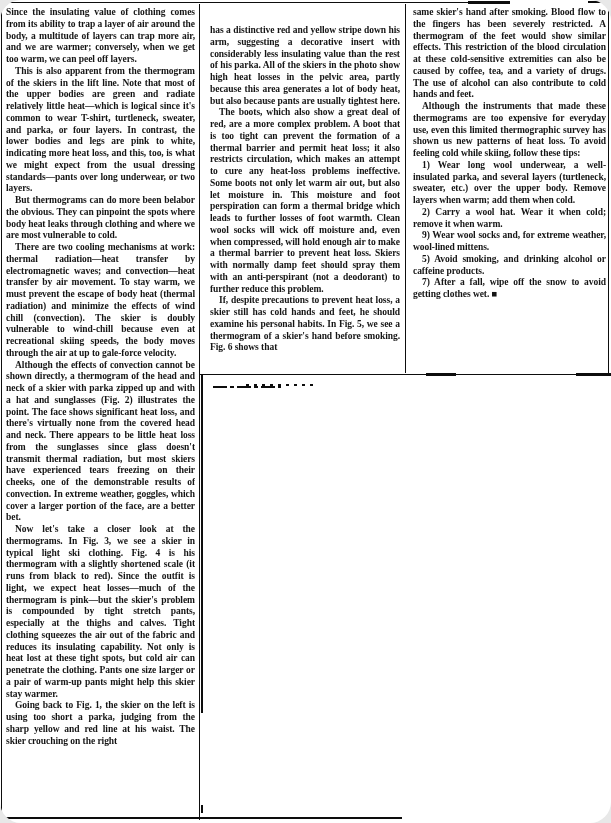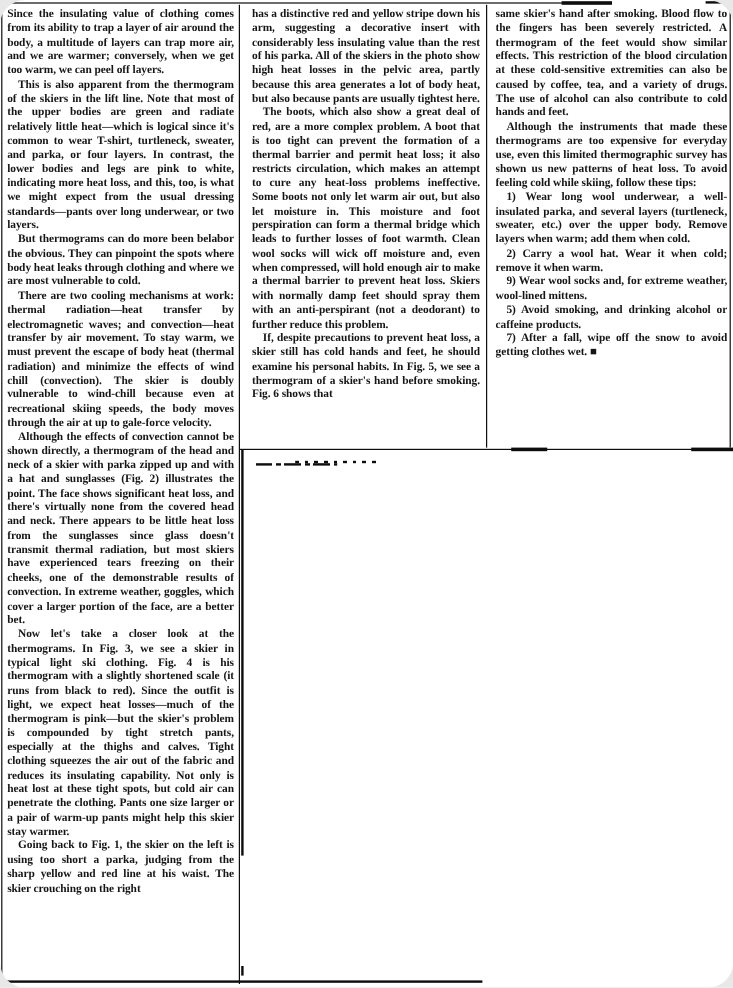--- a/index.html
+++ b/index.html
@@ -56,21 +56,21 @@
   <div class="col" style="left:6px;top:7px;width:189px;height:812px;">
       <p class="para">Since the insulating value of clothing comes from its ability to trap a layer of air around the body, a multitude of layers can trap more air, and we are warmer; conversely, when we get too warm, we can peel off layers.</p>
       <p class="para indent">This is also apparent from the thermogram of the skiers in the lift line. Note that most of the upper bodies are green and radiate relatively little heat—which is logical since it's common to wear T-shirt, turtleneck, sweater, and parka, or four layers. In contrast, the lower bodies and legs are pink to white, indicating more heat loss, and this, too, is what we might expect from the usual dressing standards—pants over long underwear, or two layers.</p>
       <p class="para indent">But thermograms can do more been belabor the obvious. They can pinpoint the spots where body heat leaks through clothing and where we are most vulnerable to cold.</p>
       <p class="para indent">There are two cooling mechanisms at work: thermal radiation—heat transfer by electromagnetic waves; and convection—heat transfer by air movement. To stay warm, we must prevent the escape of body heat (thermal radiation) and minimize the effects of wind chill (convection). The skier is doubly vulnerable to wind-chill because even at recreational skiing speeds, the body moves through the air at up to gale-force velocity.</p>
       <p class="para indent">Although the effects of convection cannot be shown directly, a thermogram of the head and neck of a skier with parka zipped up and with a hat and sunglasses (Fig. 2) illustrates the point. The face shows significant heat loss, and there's virtually none from the covered head and neck. There appears to be little heat loss from the sunglasses since glass doesn't transmit thermal radiation, but most skiers have experienced tears freezing on their cheeks, one of the demonstrable results of convection. In extreme weather, goggles, which cover a larger portion of the face, are a better bet.</p>
       <p class="para indent">Now let's take a closer look at the thermograms. In Fig. 3, we see a skier in typical light ski clothing. Fig. 4 is his thermogram with a slightly shortened scale (it runs from black to red). Since the outfit is light, we expect heat losses—much of the thermogram is pink—but the skier's problem is compounded by tight stretch pants, especially at the thighs and calves. Tight clothing squeezes the air out of the fabric and reduces its insulating capability. Not only is heat lost at these tight spots, but cold air can penetrate the clothing. Pants one size larger or a pair of warm-up pants might help this skier stay warmer.</p>
       <p class="para indent">Going back to Fig. 1, the skier on the left is using too short a parka, judging from the sharp yellow and red line at his waist. The skier crouching on the right</p>
     </div>
 
-  <div class="col" style="left:210px;top:7px;width:190px;height:366px;">
+  <div class="col" style="left:210px;top:25px;width:190px;height:366px;">
       <p class="para">has a distinctive red and yellow stripe down his arm, suggesting a decorative insert with considerably less insulating value than the rest of his parka. All of the skiers in the photo show high heat losses in the pelvic area, partly because this area generates a lot of body heat, but also because pants are usually tightest here.</p>
       <p class="para indent">The boots, which also show a great deal of red, are a more complex problem. A boot that is too tight can prevent the formation of a thermal barrier and permit heat loss; it also restricts circulation, which makes an attempt to cure any heat-loss problems ineffective. Some boots not only let warm air out, but also let moisture in. This moisture and foot perspiration can form a thermal bridge which leads to further losses of foot warmth. Clean wool socks will wick off moisture and, even when compressed, will hold enough air to make a thermal barrier to prevent heat loss. Skiers with normally damp feet should spray them with an anti-perspirant (not a deodorant) to further reduce this problem.</p>
       <p class="para indent">If, despite precautions to prevent heat loss, a skier still has cold hands and feet, he should examine his personal habits. In Fig. 5, we see a thermogram of a skier's hand before smoking. Fig. 6 shows that</p>
     </div>
 
   <div class="col" style="left:413px;top:7px;width:193px;height:366px;">
       <p class="para">same skier's hand after smoking. Blood flow to the fingers has been severely restricted. A thermogram of the feet would show similar effects. This restriction of the blood circulation at these cold-sensitive extremities can also be caused by coffee, tea, and a variety of drugs. The use of alcohol can also contribute to cold hands and feet.</p>
       <p class="para indent">Although the instruments that made these thermograms are too expensive for everyday use, even this limited thermographic survey has shown us new patterns of heat loss. To avoid feeling cold while skiing, follow these tips:</p>
       <p class="para indent">1) Wear long wool underwear, a well-insulated parka, and several layers (turtleneck, sweater, etc.) over the upper body. Remove layers when warm; add them when cold.</p>
       <p class="para indent">2) Carry a wool hat. Wear it when cold; remove it when warm.</p>

